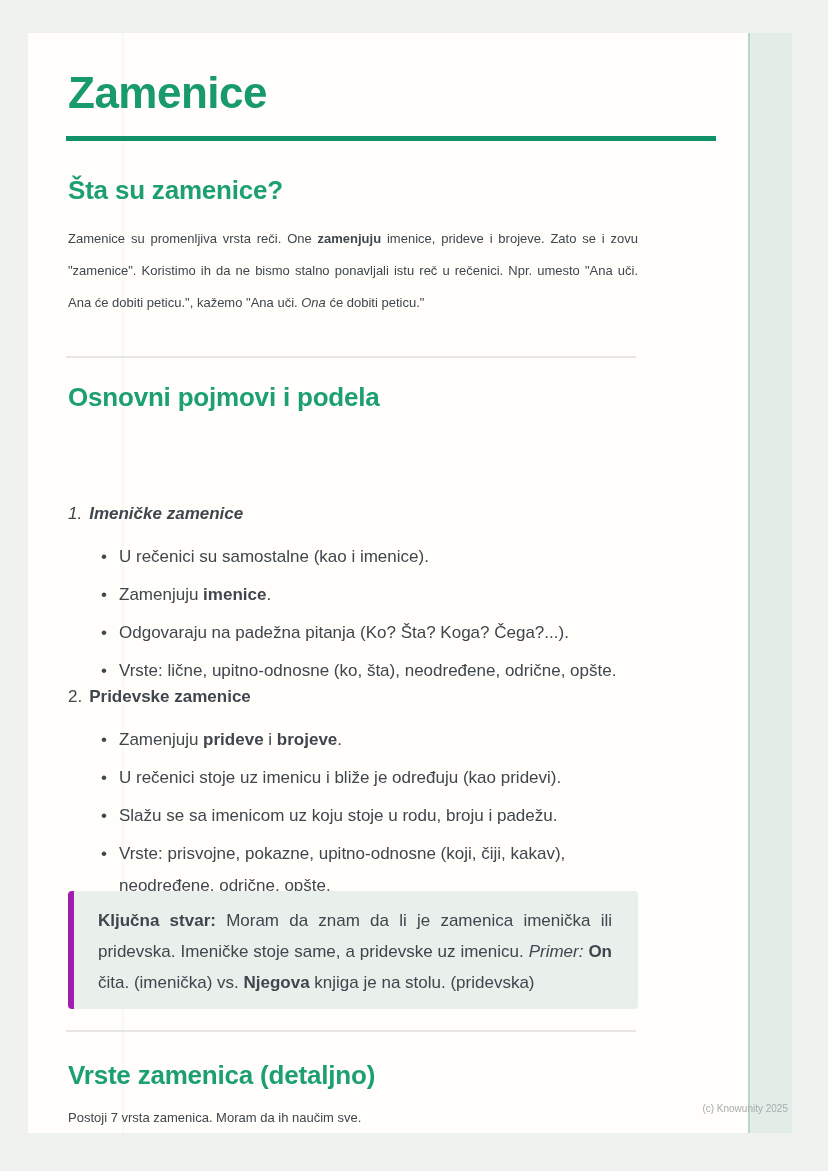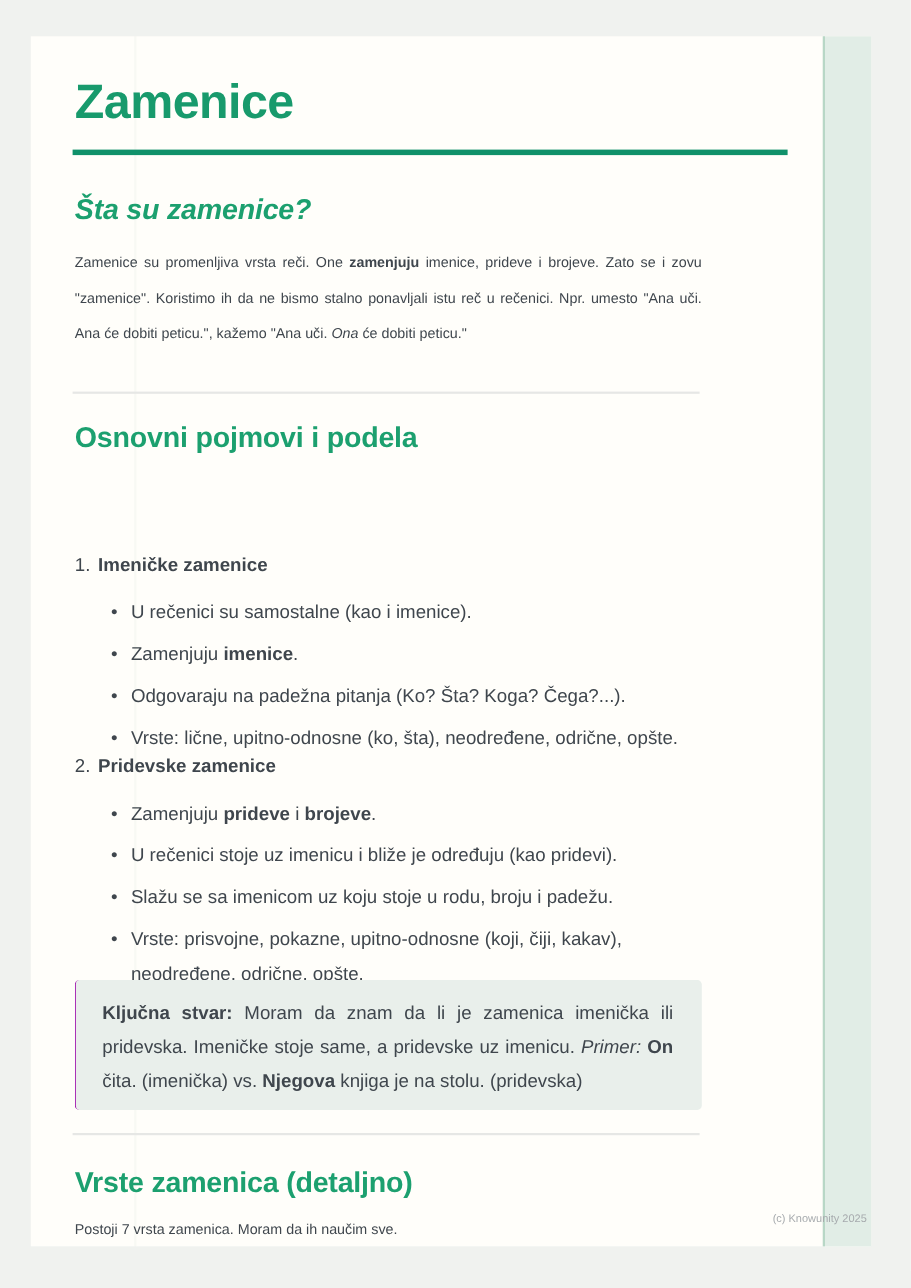--- a/index.html
+++ b/index.html
@@ -61,21 +61,21 @@
   }
   .h2 {
     position: absolute;
     left: 40px;
     font-size: 26px;
     line-height: 32px;
     font-weight: 700;
     color: #1ca06f;
     letter-spacing: -0.2px;
   }
-  .h2-intro  { top: 141px; font-style: italic; }
+  .h2-intro  { top: 141px; }
   .h2-basics { top: 348px; }
   .h2-types  { top: 1026px; }
   .para {
     position: absolute;
     left: 40px;
     width: 570px;
     font-size: 13px;
     line-height: 32px;
     color: #3f464d;
     text-align: justify;
@@ -93,21 +93,21 @@
   .divider-1 { top: 323px; }
   .divider-2 { top: 997px; }
   .olitem {
     position: absolute;
     left: 40px;
     width: 600px;
     font-size: 17px;
     line-height: 24px;
     color: #3f464d;
   }
-  .olitem-1 { top: 469px; }
+  .olitem-1 { top: 469px; font-style: italic; }
   .olitem-2 { top: 652px; }
   .olitem .num { margin-right: 7px; }
   .olitem .oltitle { font-weight: 700; }
   .bullets {
     position: absolute;
     left: 72px;
     width: 540px;
     margin: 0;
     padding: 0;
     list-style: none;
@@ -129,21 +129,21 @@
     top: 0;
     color: #3f464d;
   }
   .callout {
     position: absolute;
     left: 40px;
     top: 858px;
     width: 570px;
     box-sizing: border-box;
     background: #e9efeb;
-    border-left: 1px solid #a21caf;
+    border-left: 6px solid #a21caf;
     border-radius: 4px;
     padding: 14px 26px 11px 24px;
     font-size: 17px;
     line-height: 31px;
     color: #3f464d;
     text-align: justify;
   }
   .watermark {
     position: absolute;
     right: 4px;

